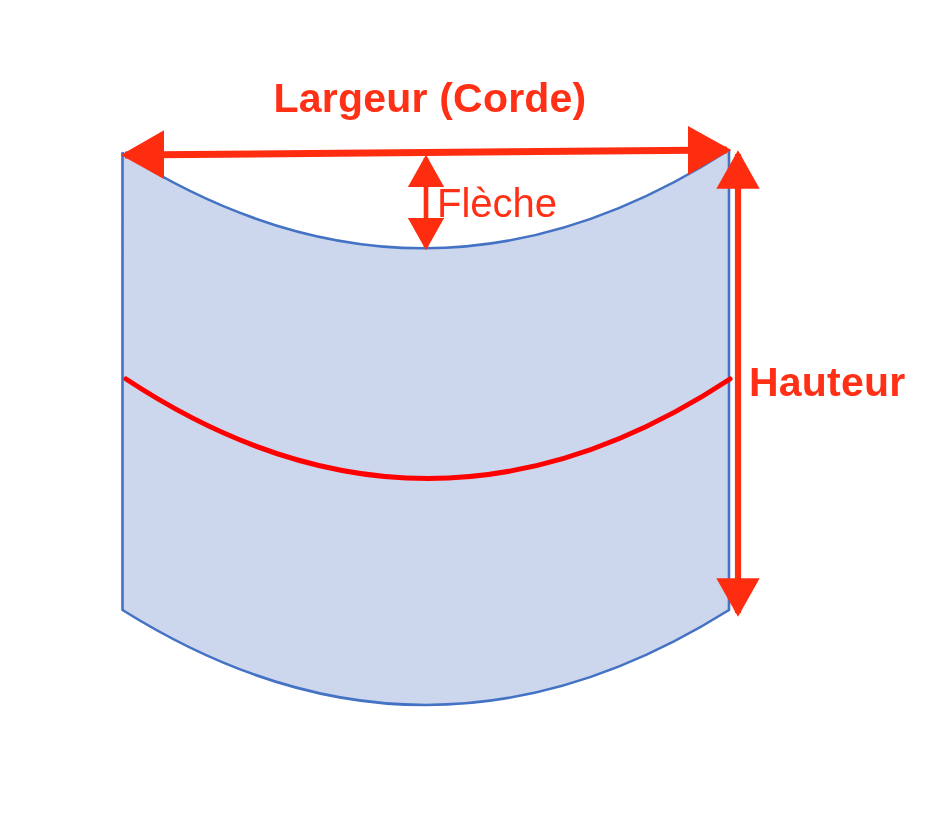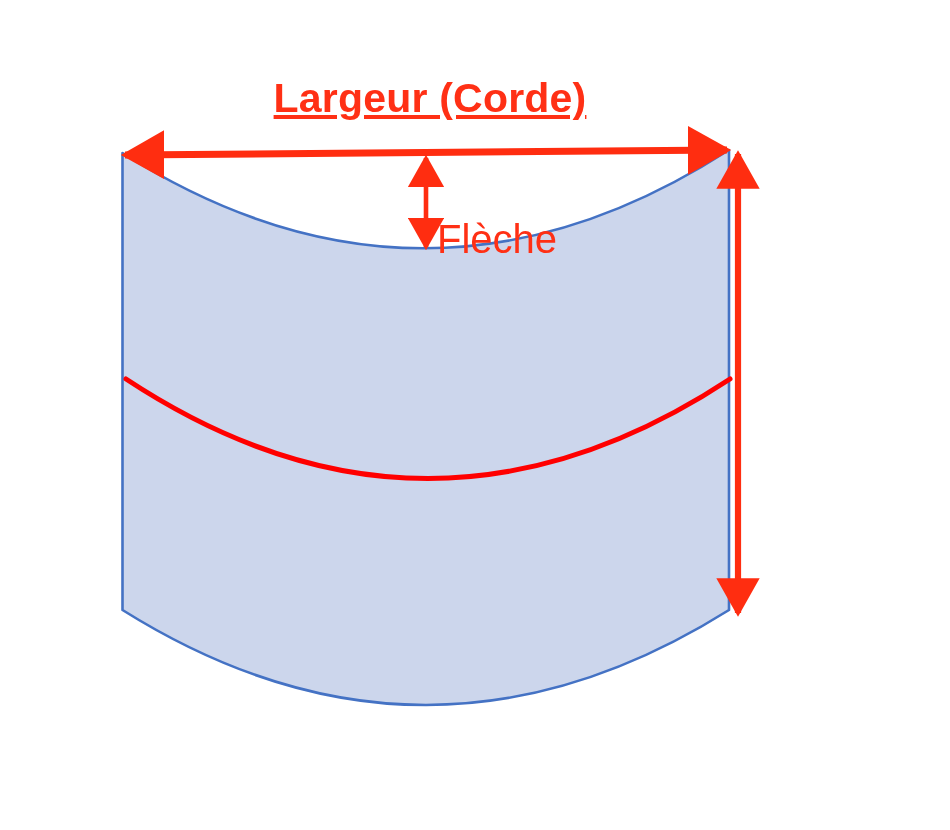--- a/index.html
+++ b/index.html
@@ -34,29 +34,27 @@
   }
   #label-largeur {
     left: 0;
     top: 78px;
     width: 860px;
     text-align: center;
     font-size: 41px;
     font-weight: bold;
     color: #FF3015;
     letter-spacing: 0.2px;
-    text-decoration: underline;
   }
   #label-fleche {
     left: 437px;
     top: 183px;
     font-size: 40px;
     font-weight: normal;
     color: #FF3015;
-    margin-top: 36px;
   }
   #label-hauteur {
     left: 749px;
     top: 362px;
     font-size: 41px;
     font-weight: bold;
     color: #FF3015;
     letter-spacing: 0.2px;
   }
   #label-developpe {
@@ -103,15 +101,16 @@
 
     <line x1="426" y1="158" x2="426" y2="247" stroke="#FF2D10" stroke-width="4.6" marker-start="url(#arrow-start-thin)" marker-end="url(#arrow-end-thin)"></line>
 
     <line x1="738" y1="154" x2="738" y2="613" stroke="#FF2D10" stroke-width="6.2" marker-start="url(#arrow-start-thick)" marker-end="url(#arrow-end-thick)"></line>
   </svg>
 
   <div class="lbl" id="label-largeur">Largeur (Corde)</div>
 
   <div class="lbl" id="label-fleche">Flèche</div>
 
+  <div class="lbl" id="label-hauteur">Hauteur</div>
 
 
 </div>
 
 </body></html>

